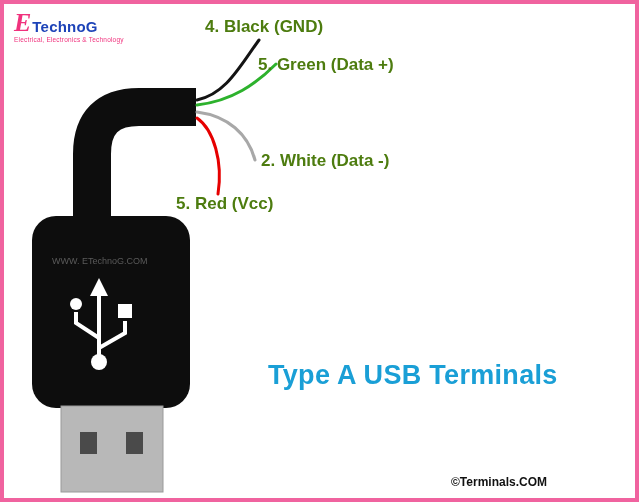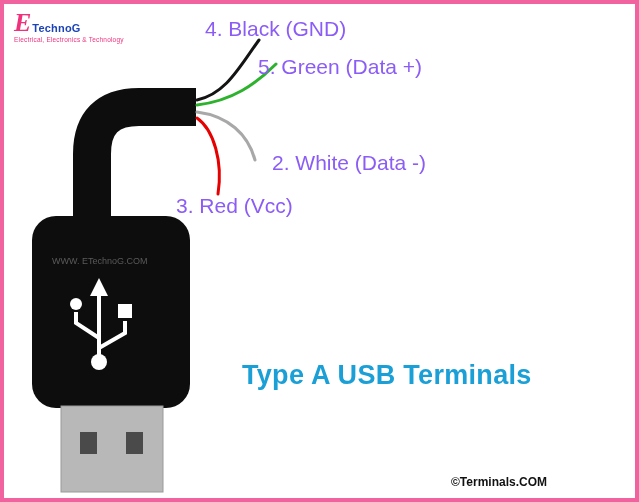--- a/index.html
+++ b/index.html
@@ -13,39 +13,39 @@
   }
   
   .logo{position:absolute;left:10px;top:6px;line-height:1;}
   .logo .row{display:flex;align-items:flex-end;}
   .logo .initial{
     font-family:"Liberation Serif",serif;
     font-style:italic;font-weight:bold;
     font-size:26px;color:#f0327d;
   }
   .logo .rest{
-    font-weight:bold;font-size:11px;color:#1d43b8;
+    font-weight:bold;font-size:15px;color:#1d43b8;
     margin-left:1px;margin-bottom:2px;letter-spacing:0.2px;
   }
   .logo .tagline{
     font-size:6.5px;color:#f0327d;margin-top:1px;letter-spacing:0.2px;
   }
   
   .wire-label{
     position:absolute;
-    font-size:21px;font-weight:normal;color:#8b5cf6;
+    font-size:17px;font-weight:bold;color:#4d7c0f;
     white-space:nowrap;
   }
   .label-black{left:201px;top:13px;}
   .label-green{left:254px;top:51px;}
-  .label-white{left:268px;top:147px;}
+  .label-white{left:257px;top:147px;}
   .label-red{left:172px;top:190px;}
   
   .title{
-    position:absolute;left:238px;top:356px;
+    position:absolute;left:264px;top:356px;
     font-size:27px;font-weight:bold;color:#1a9fd6;
     letter-spacing:0.3px;white-space:nowrap;
   }
   
   .copyright{
     position:absolute;left:447px;top:471px;
     font-size:12px;font-weight:bold;color:#111111;
   }
   svg.art{position:absolute;left:0;top:0;}
 </style>
@@ -88,19 +88,19 @@
     <div class="row">
       <span class="initial">E</span>
       <span class="rest">TechnoG</span>
     </div>
     <div class="tagline">Electrical, Electronics &amp; Technology</div>
   </div>
 
   <div class="wire-label label-black">4. Black (GND)</div>
   <div class="wire-label label-green">5. Green (Data +)</div>
   <div class="wire-label label-white">2. White (Data -)</div>
-  <div class="wire-label label-red">3. Red (Vcc)</div>
+  <div class="wire-label label-red">5. Red (Vcc)</div>
 
   <div class="title">Type A USB Terminals</div>
 
   <div class="copyright">©Terminals.COM</div>
 
 </div>
 
 </body></html>

